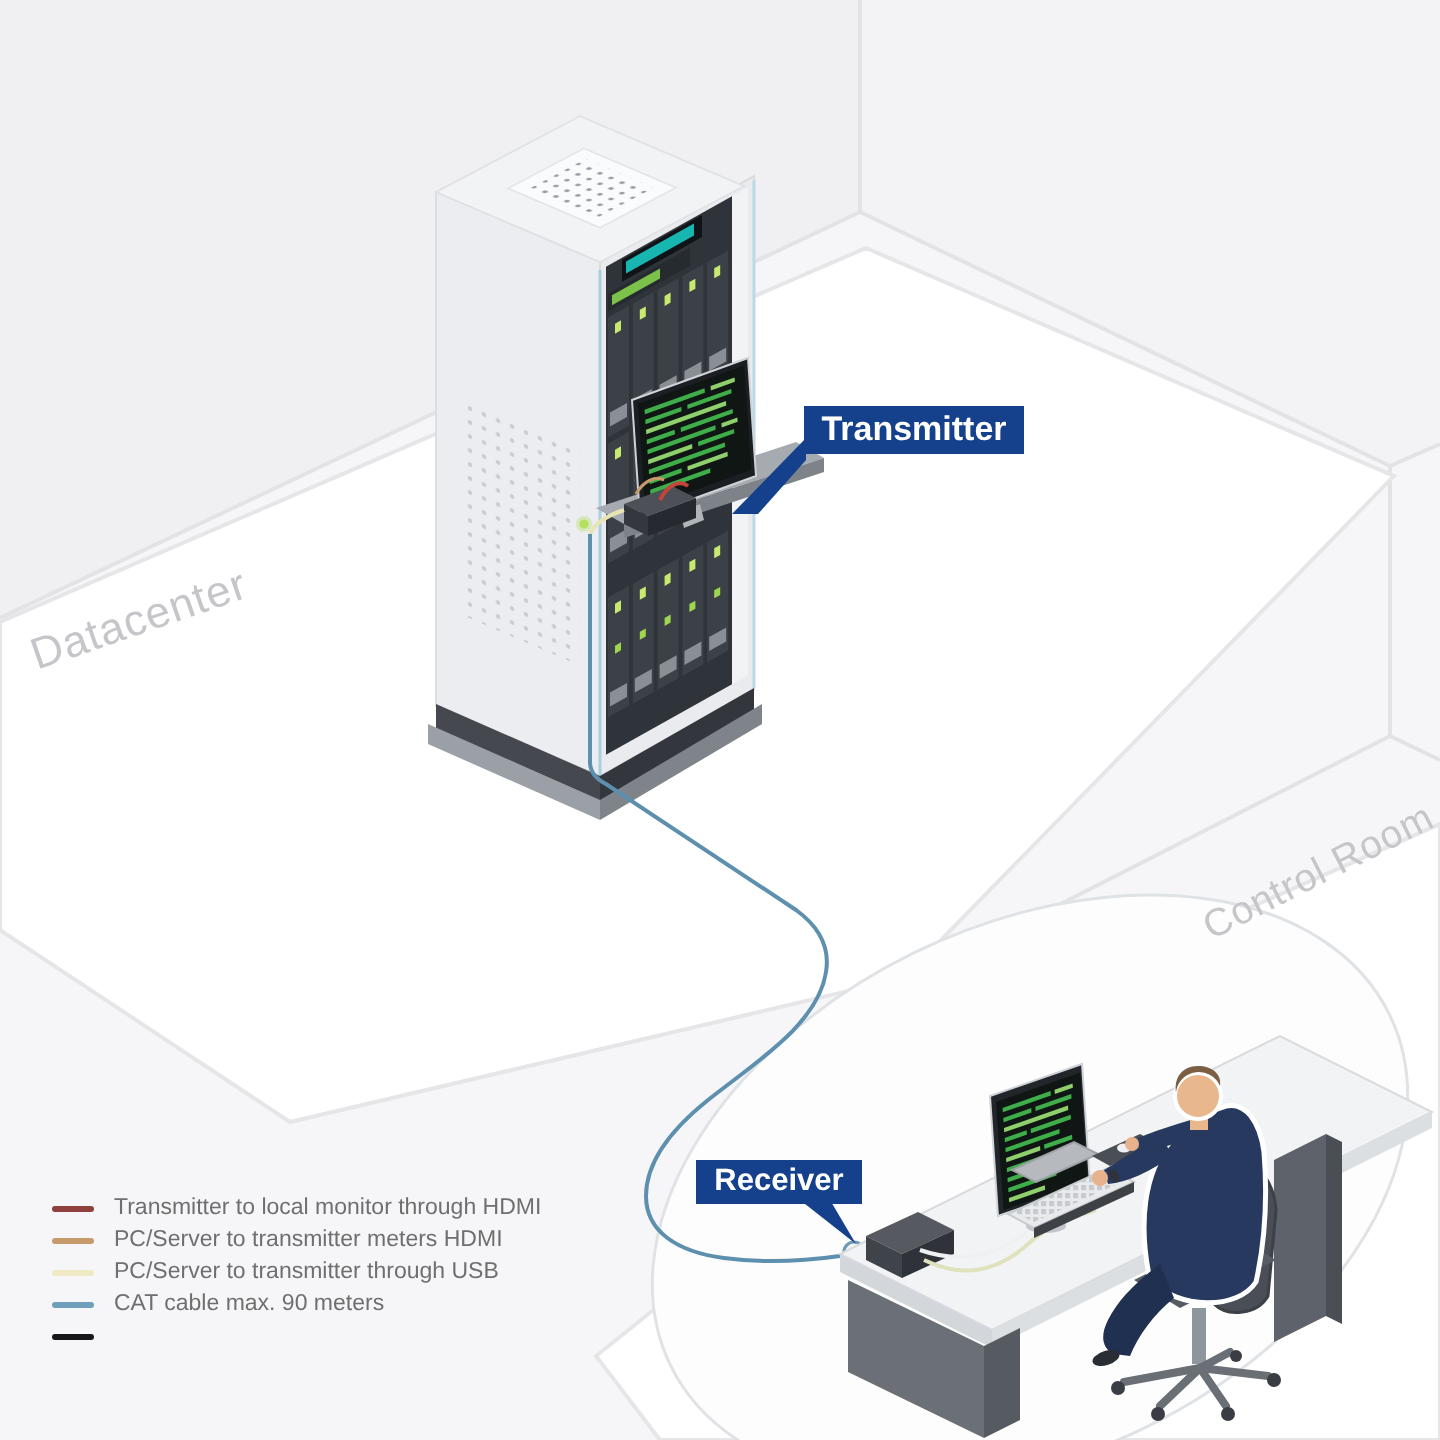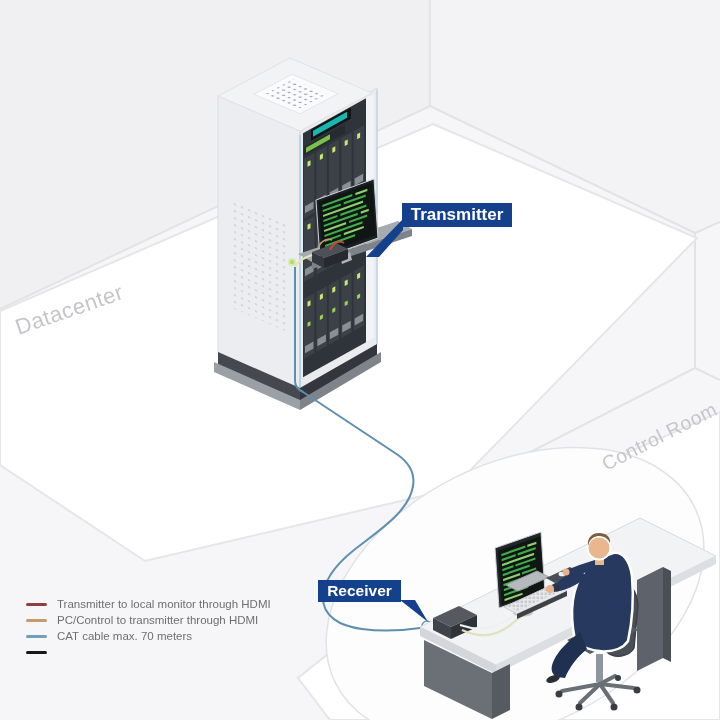--- a/index.html
+++ b/index.html
@@ -4,21 +4,21 @@
 <style>
   html,body{margin:0;padding:0;}
   body{font-family:"Liberation Sans", sans-serif;}
   #stage{position:relative;width:720px;height:720px;background:#f6f6f8;overflow:hidden;}
   #scene-svg{position:absolute;left:0;top:0;}
   .room-label{position:absolute;color:#c6c6ca;font-size:22px;letter-spacing:.5px;transform-origin:left top;white-space:nowrap;}
   #datacenter-label{left:12px;top:316px;transform:rotate(-19deg);}
   #controlroom-label{left:598px;top:455px;font-size:19.5px;transform:rotate(-27deg);}
   .badge{position:absolute;color:#ffffff;font-weight:700;display:flex;align-items:center;justify-content:center;box-sizing:border-box;}
   #transmitter-badge{left:402px;top:203px;width:110px;height:24px;font-size:17px;}
-  #receiver-badge{left:318px;top:580px;width:83px;height:22px;font-size:15.5px;}
+  #receiver-badge{left:348px;top:580px;width:83px;height:22px;font-size:15.5px;}
   #legend{position:absolute;left:26px;top:598px;display:flex;flex-direction:column;gap:4px;}
   .lg-row{display:flex;align-items:center;height:12px;gap:10px;}
   .lg-sw{display:inline-block;width:21px;height:3px;border-radius:2px;flex:0 0 auto;}
   .lg-lb{font-size:11.5px;color:#6f6f6f;white-space:nowrap;}
 </style>
 </head>
 <body>
 
 <div id="stage">
 
@@ -298,24 +298,28 @@
 <div class="badge" id="transmitter-badge" style="background: rgb(21, 65, 140);">Transmitter</div>
 <div class="badge" id="receiver-badge" style="background: rgb(21, 65, 140);">Receiver</div>
 
 <div id="legend">
       <div class="lg-row">
         <span class="lg-sw" style="background: rgb(143, 63, 60);"></span>
         <span class="lg-lb">Transmitter to local monitor through HDMI</span>
       </div>
       <div class="lg-row">
         <span class="lg-sw" style="background: rgb(199, 154, 107);"></span>
-        <span class="lg-lb">PC/Control to transmitter through HDMI</span>
+        <span class="lg-lb">PC/Server to transmitter meters HDMI</span>
+      </div>
+      <div class="lg-row">
+        <span class="lg-sw" style="background: rgb(239, 233, 196);"></span>
+        <span class="lg-lb">PC/Server to transmitter through USB</span>
       </div>
       <div class="lg-row">
         <span class="lg-sw" style="background: rgb(111, 159, 186);"></span>
-        <span class="lg-lb">CAT cable max. 70 meters</span>
+        <span class="lg-lb">CAT cable max. 90 meters</span>
       </div>
       <div class="lg-row">
         <span class="lg-sw" style="background: rgb(23, 24, 26);"></span>
       </div>
     </div>
 
 </div>
 
 </body></html>

